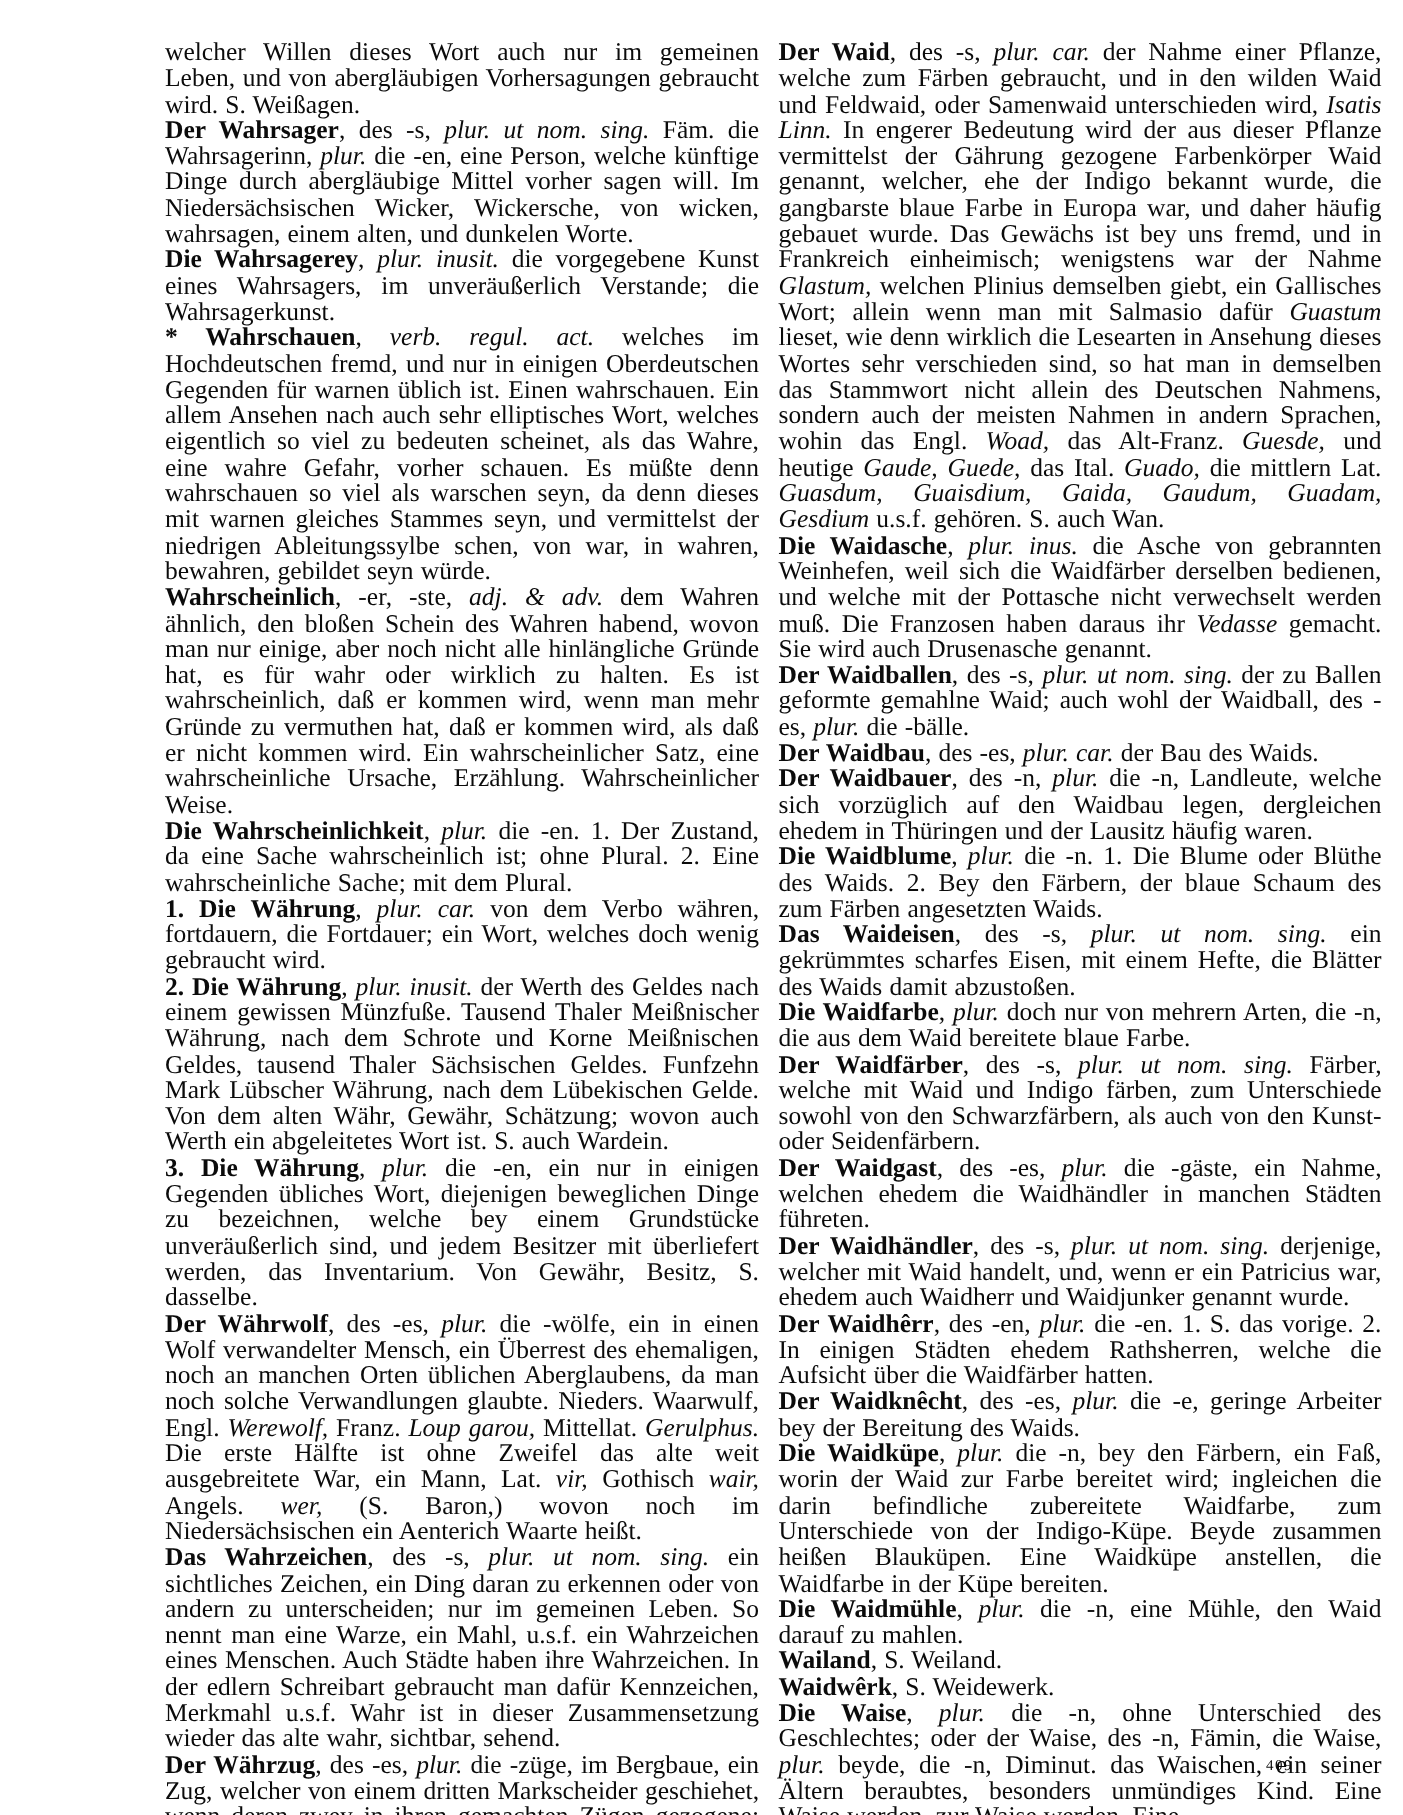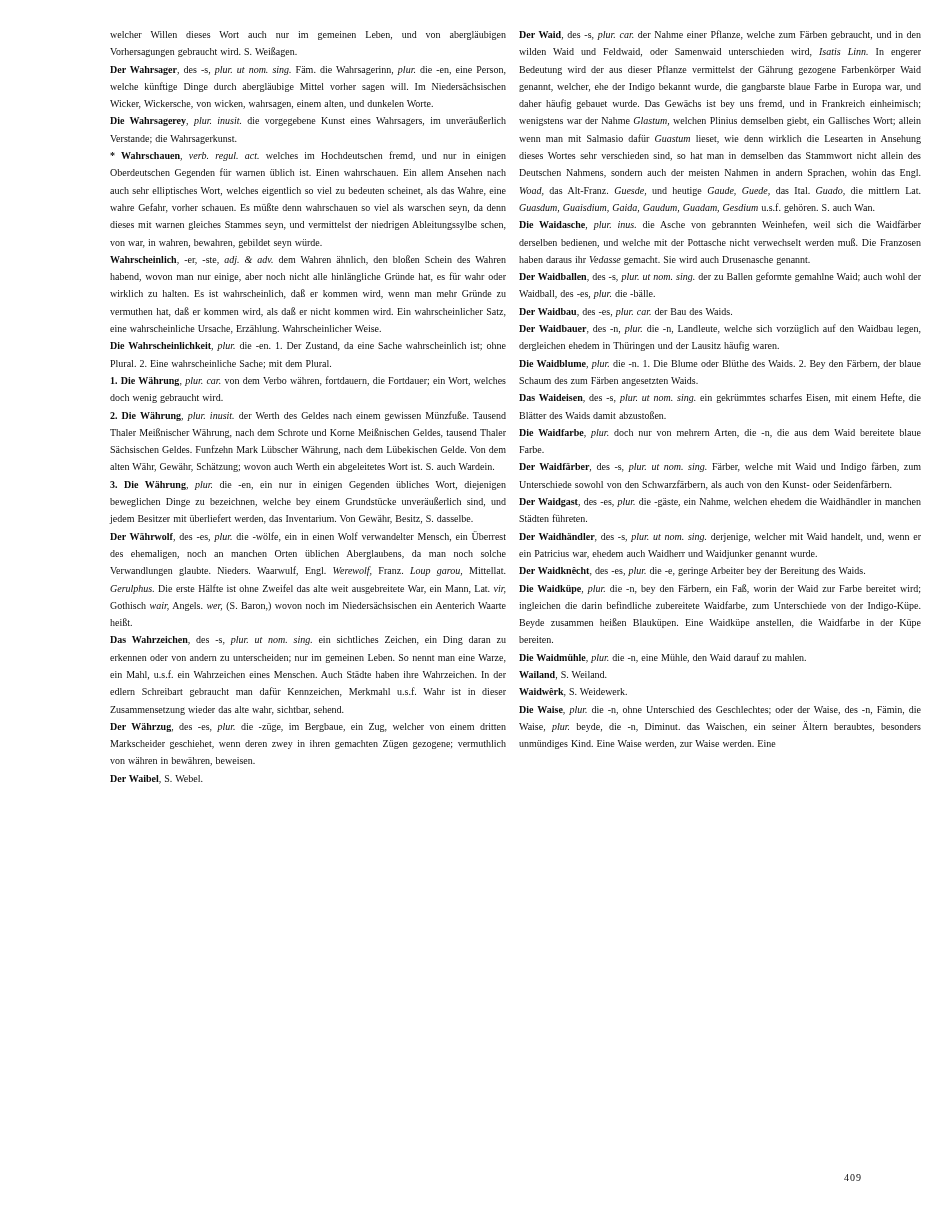--- a/index.html
+++ b/index.html
@@ -12,21 +12,21 @@
     font-family: "Liberation Serif", "DejaVu Serif", serif;
     color: #0b0b0b;
   }
   .page { position: absolute; inset: 0; }
   .col { position: absolute; top: 26px; }
   .col-left  { left: 110px; width: 396px; }
   .col-right { left: 519px; width: 402px; }
   .entry {
     margin: 0;
     text-align: justify;
-    font-size: 10px;
+    font-size: 17px;
     line-height: 17.3px;
     word-spacing: 0.5px;
   }
   .seg-b { font-weight: bold; }
   .seg-i { font-style: italic; }
   .seg-n { font-style: normal; }
   .page-number {
     position: absolute;
     top: 1172px;
     left: 844px;
@@ -58,20 +58,21 @@
       <p class="entry"><span class="seg-b">Die Waidasche</span><span class="seg-n">, </span><span class="seg-i">plur. inus.</span><span class="seg-n"> die Asche von gebrannten Weinhefen, weil sich die Waidfärber derselben bedienen, und welche mit der Pottasche nicht verwechselt werden muß. Die Franzosen haben daraus ihr </span><span class="seg-i">Vedasse</span><span class="seg-n"> gemacht. Sie wird auch Drusenasche genannt.</span></p>
       <p class="entry"><span class="seg-b">Der Waidballen</span><span class="seg-n">, des -s, </span><span class="seg-i">plur. ut nom. sing.</span><span class="seg-n"> der zu Ballen geformte gemahlne Waid; auch wohl der Waidball, des -es, </span><span class="seg-i">plur.</span><span class="seg-n"> die -bälle.</span></p>
       <p class="entry"><span class="seg-b">Der Waidbau</span><span class="seg-n">, des -es, </span><span class="seg-i">plur. car.</span><span class="seg-n"> der Bau des Waids.</span></p>
       <p class="entry"><span class="seg-b">Der Waidbauer</span><span class="seg-n">, des -n, </span><span class="seg-i">plur.</span><span class="seg-n"> die -n, Landleute, welche sich vorzüglich auf den Waidbau legen, dergleichen ehedem in Thüringen und der Lausitz häufig waren.</span></p>
       <p class="entry"><span class="seg-b">Die Waidblume</span><span class="seg-n">, </span><span class="seg-i">plur.</span><span class="seg-n"> die -n. 1. Die Blume oder Blüthe des Waids. 2. Bey den Färbern, der blaue Schaum des zum Färben angesetzten Waids.</span></p>
       <p class="entry"><span class="seg-b">Das Waideisen</span><span class="seg-n">, des -s, </span><span class="seg-i">plur. ut nom. sing.</span><span class="seg-n"> ein gekrümmtes scharfes Eisen, mit einem Hefte, die Blätter des Waids damit abzustoßen.</span></p>
       <p class="entry"><span class="seg-b">Die Waidfarbe</span><span class="seg-n">, </span><span class="seg-i">plur.</span><span class="seg-n"> doch nur von mehrern Arten, die -n, die aus dem Waid bereitete blaue Farbe.</span></p>
       <p class="entry"><span class="seg-b">Der Waidfärber</span><span class="seg-n">, des -s, </span><span class="seg-i">plur. ut nom. sing.</span><span class="seg-n"> Färber, welche mit Waid und Indigo färben, zum Unterschiede sowohl von den Schwarzfärbern, als auch von den Kunst- oder Seidenfärbern.</span></p>
       <p class="entry"><span class="seg-b">Der Waidgast</span><span class="seg-n">, des -es, </span><span class="seg-i">plur.</span><span class="seg-n"> die -gäste, ein Nahme, welchen ehedem die Waidhändler in manchen Städten führeten.</span></p>
       <p class="entry"><span class="seg-b">Der Waidhändler</span><span class="seg-n">, des -s, </span><span class="seg-i">plur. ut nom. sing.</span><span class="seg-n"> derjenige, welcher mit Waid handelt, und, wenn er ein Patricius war, ehedem auch Waidherr und Waidjunker genannt wurde.</span></p>
+      <p class="entry"><span class="seg-b">Der Waidhêrr</span><span class="seg-n">, des -en, </span><span class="seg-i">plur.</span><span class="seg-n"> die -en. 1. S. das vorige. 2. In einigen Städten ehedem Rathsherren, welche die Aufsicht über die Waidfärber hatten.</span></p>
       <p class="entry"><span class="seg-b">Der Waidknêcht</span><span class="seg-n">, des -es, </span><span class="seg-i">plur.</span><span class="seg-n"> die -e, geringe Arbeiter bey der Bereitung des Waids.</span></p>
       <p class="entry"><span class="seg-b">Die Waidküpe</span><span class="seg-n">, </span><span class="seg-i">plur.</span><span class="seg-n"> die -n, bey den Färbern, ein Faß, worin der Waid zur Farbe bereitet wird; ingleichen die darin befindliche zubereitete Waidfarbe, zum Unterschiede von der Indigo-Küpe. Beyde zusammen heißen Blauküpen. Eine Waidküpe anstellen, die Waidfarbe in der Küpe bereiten.</span></p>
       <p class="entry"><span class="seg-b">Die Waidmühle</span><span class="seg-n">, </span><span class="seg-i">plur.</span><span class="seg-n"> die -n, eine Mühle, den Waid darauf zu mahlen.</span></p>
       <p class="entry"><span class="seg-b">Wailand</span><span class="seg-n">, S. Weiland.</span></p>
       <p class="entry"><span class="seg-b">Waidwêrk</span><span class="seg-n">, S. Weidewerk.</span></p>
       <p class="entry"><span class="seg-b">Die Waise</span><span class="seg-n">, </span><span class="seg-i">plur.</span><span class="seg-n"> die -n, ohne Unterschied des Geschlechtes; oder der Waise, des -n, Fämin, die Waise, </span><span class="seg-i">plur.</span><span class="seg-n"> beyde, die -n, Diminut. das Waischen, ein seiner Ältern beraubtes, besonders unmündiges Kind. Eine Waise werden, zur Waise werden. Eine</span></p>
     </div>
   <div class="page-number">409</div>
 </div>
 

